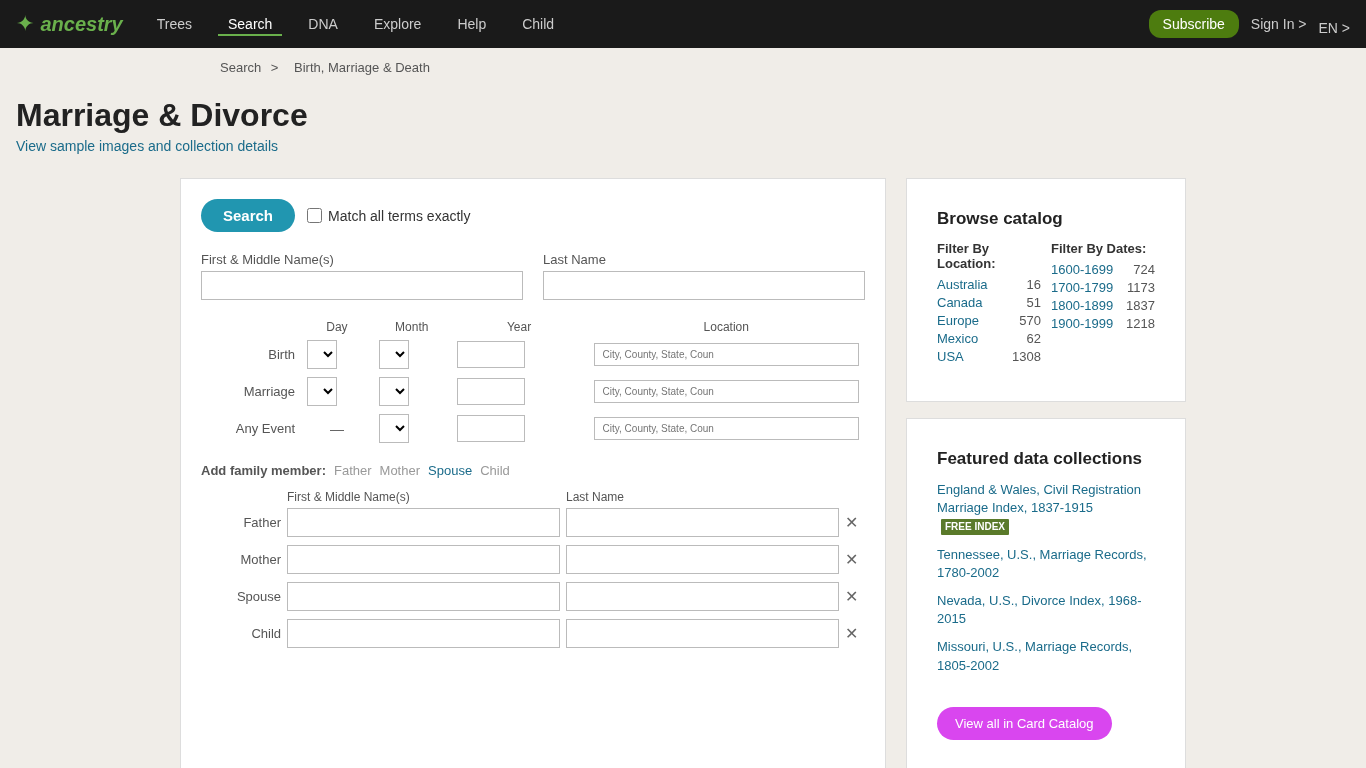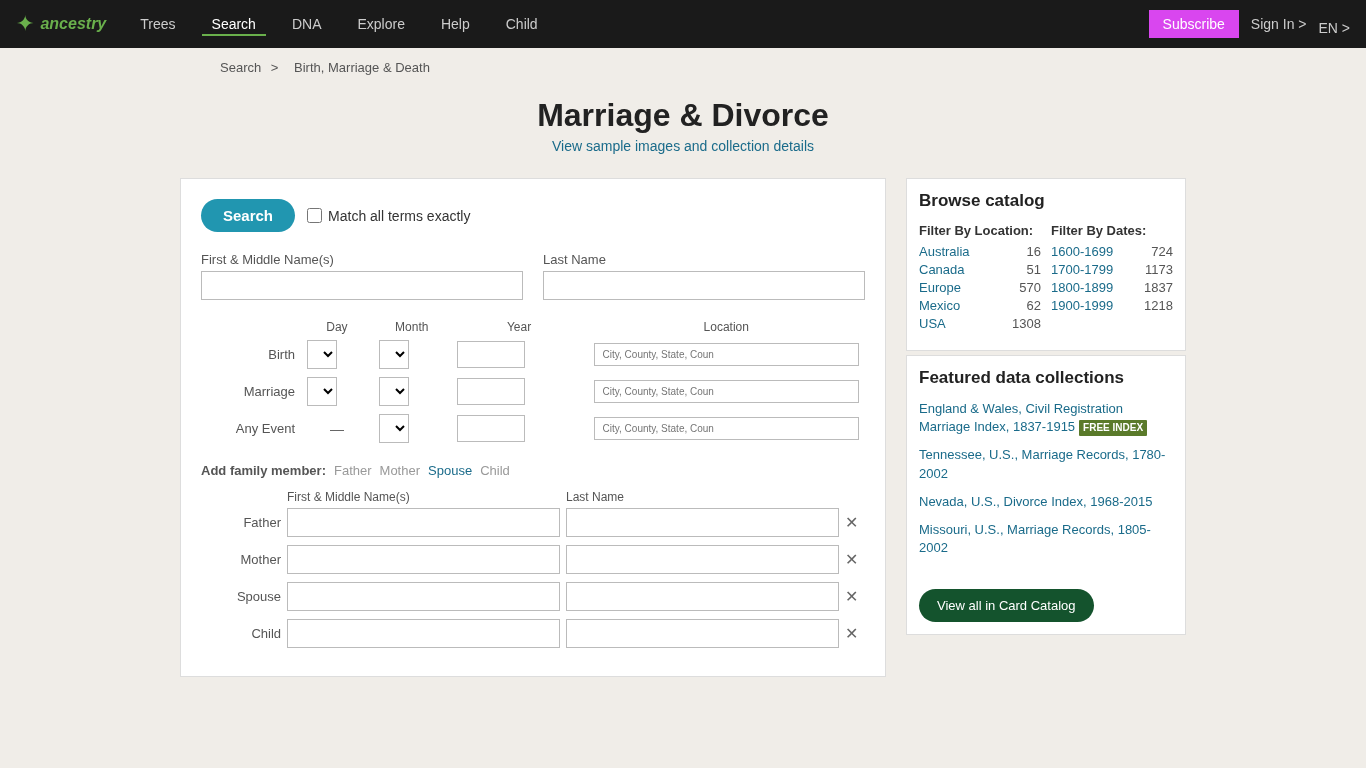--- a/index.html
+++ b/index.html
@@ -2,36 +2,36 @@
 <html><head>
   <meta charset="utf-8">
   <style>
     * { box-sizing: border-box; margin: 0; padding: 0; }
     body { font-family: Arial, sans-serif; background: #f0ede8; font-size: 14px; color: #333; }
 
     
     .nav { background: #1a1a1a; display: flex; align-items: center; height: 48px; padding: 0 16px; }
     .nav-logo { display: flex; align-items: center; margin-right: 24px; }
     .nav-logo-icon { color: #6ab04c; font-size: 22px; margin-right: 6px; }
-    .nav-logo-text { color: #6ab04c; font-size: 16px; font-weight: bold; font-style: italic; }
+    .nav-logo-text { color: #6ab04c; font-size: 20px; font-weight: bold; font-style: italic; }
     .nav-links { display: flex; align-items: center; flex: 1; gap: 16px; }
     .nav-link { color: #ccc; text-decoration: none; padding: 4px 10px; font-size: 14px; }
     .nav-link.active { color: #fff; border-bottom: 2px solid #6ab04c; padding-bottom: 2px; }
     .nav-right { display: flex; align-items: center; gap: 12px; }
-    .nav-subscribe { background: #d946ef; color: #fff; border: none; padding: 6px 14px; font-size: 14px; cursor: pointer; border-radius: 0; }
+    .nav-subscribe { background: #4d7c0f; color: #fff; border: none; padding: 6px 14px; font-size: 14px; cursor: pointer; border-radius: 12px; }
     .nav-signin { color: #ccc; font-size: 14px; cursor: pointer; }
     .nav-lang { color: #ccc; font-size: 14px; margin-top: 8px; }
 
     
     .breadcrumb { padding: 12px 0 6px 220px; font-size: 13px; color: #555; }
     .breadcrumb a { color: #555; text-decoration: none; }
     .breadcrumb span { margin: 0 6px; }
 
     
-    .page-title-area { text-align: center; padding: 16px 0 8px; }
+    .page-title-area { padding: 16px 16px 8px; }
     .page-title { font-size: 32px; font-weight: bold; color: #222; }
     .page-subtitle { color: #1a6b8a; font-size: 14px; cursor: pointer; margin-top: 4px; }
 
     
     .main-layout { display: flex; gap: 20px; padding: 16px 180px 40px; max-width: 1366px; margin: 0 auto; }
 
     
     .search-panel { background: #fff; border: 1px solid #ddd; padding: 20px; flex: 1; min-width: 0; }
     .search-top { display: flex; align-items: center; gap: 12px; margin-bottom: 20px; }
     .search-btn { background: #2196b0; color: #fff; border: none; padding: 8px 22px; font-size: 15px; cursor: pointer; border-radius: 20px; font-weight: bold; }
@@ -58,33 +58,33 @@
     .add-family-label { font-size: 13px; color: #555; font-weight: bold; }
     .add-family-link { font-size: 13px; color: #999; cursor: pointer; text-decoration: none; }
     .add-family-link.active { color: #1a6b8a; }
     .family-member-row { display: grid; grid-template-columns: 80px 1fr 1fr 20px; gap: 6px; align-items: center; margin-bottom: 8px; }
     .member-label { font-size: 13px; color: #555; text-align: right; }
     .member-input { border: 1px solid #bbb; padding: 6px 8px; font-size: 13px; width: 100%; }
     .member-remove { color: #666; cursor: pointer; font-size: 16px; }
 
     
     .sidebar { width: 280px; flex-shrink: 0; }
-    .sidebar-card { background: #fff; border: 1px solid #ddd; padding: 12px; margin-bottom: 4px; }
+    .sidebar-card { background: #fff; border: 1px solid #ddd; padding: 30px; margin-bottom: 16px; }
     .sidebar-title { font-size: 17px; font-weight: bold; color: #222; margin-bottom: 12px; }
     .filter-row { display: flex; align-items: flex-start; gap: 10px; margin-bottom: 4px; }
     .filter-col { flex: 1; }
     .filter-col-title { font-size: 13px; font-weight: bold; color: #333; margin-bottom: 6px; }
     .filter-item { display: flex; justify-content: space-between; margin-bottom: 3px; }
     .filter-link { color: #1a6b8a; font-size: 13px; text-decoration: none; cursor: pointer; }
     .filter-count { font-size: 13px; color: #555; }
 
     .featured-title { font-size: 17px; font-weight: bold; color: #222; margin-bottom: 12px; }
     .featured-link { color: #1a6b8a; font-size: 13px; text-decoration: none; display: block; margin-bottom: 10px; line-height: 1.4; cursor: pointer; }
     .free-badge { background: #5a7a2a; color: #fff; font-size: 10px; font-weight: bold; padding: 1px 4px; margin-left: 4px; display: inline-block; border-radius: 1px; }
-    .view-catalog-btn { background: #14532d; color: #fff; border: none; padding: 9px 18px; font-size: 13px; cursor: pointer; border-radius: 20px; margin-top: 6px; }
+    .view-catalog-btn { background: #d946ef; color: #fff; border: none; padding: 9px 18px; font-size: 13px; cursor: pointer; border-radius: 20px; margin-top: 6px; }
 
     
     .header-row td { font-size: 12px; color: #555; text-align: center; padding-bottom: 2px; }
     .header-spacer { width: 100px; }
   </style>
 </head>
 <body>
 
 <nav class="nav">
   <div class="nav-logo">

